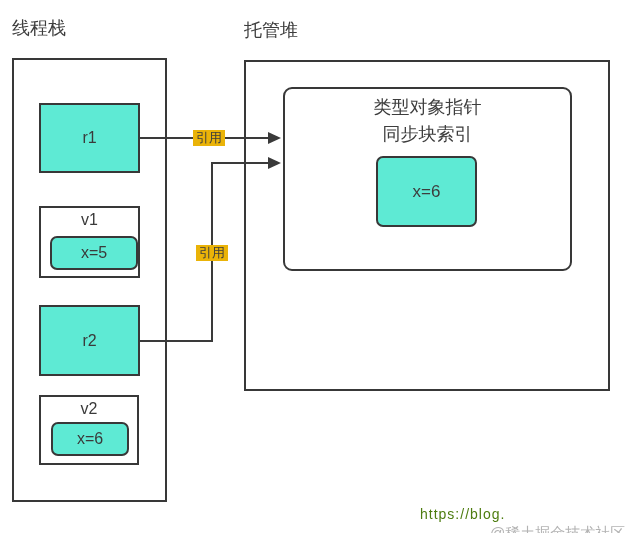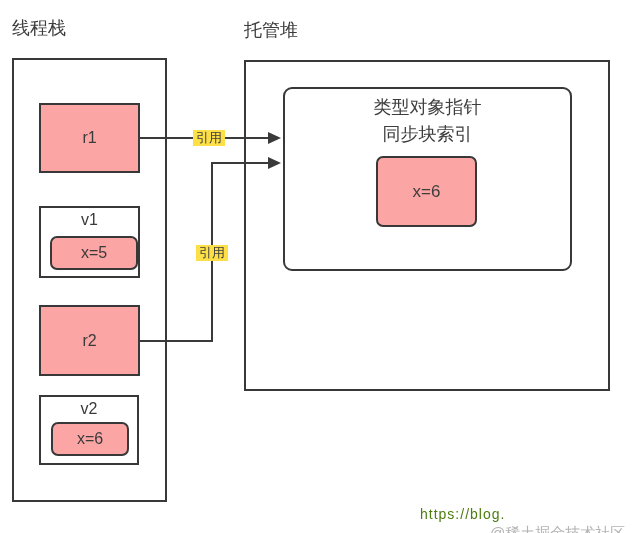--- a/index.html
+++ b/index.html
@@ -7,37 +7,37 @@
     position: relative;
     width: 632px;
     height: 533px;
     background: #ffffff;
     font-family: "Liberation Sans", "DejaVu Sans", sans-serif;
     overflow: hidden;
     color: #3d3d3d;
   }
   .abs { position: absolute; box-sizing: border-box; }
   .box { position: absolute; box-sizing: border-box; border: 2px solid #383838; background: #ffffff; }
-  .gray { background: #fca5a5; }
+  .gray { background: #5eead4; }
   .rounded { border-radius: 7px; }
   .center { display: flex; align-items: center; justify-content: center; }
   .title { font-size: 18px; color: #3d3d3d; }
   .cell-label { font-size: 16px; color: #3a3a3a; }
   .var-title { font-size: 16px; text-align: center; padding-top: 3px; color: #3a3a3a; }
   .heap-text { font-size: 18px; text-align: center; line-height: 27px; padding-top: 5px; color: #3d3d3d; }
   .line { position: absolute; background: #3a3a3a; }
   .arrowhead {
     position: absolute; width: 0; height: 0;
     border-top: 6px solid transparent;
     border-bottom: 6px solid transparent;
     border-left: 13px solid #3a3a3a;
   }
   .ref-label {
     position: absolute;
-    background: #fde047;
+    background: #eab308;
     font-size: 13px;
     color: #3d3d3d;
     padding: 1px 3px;
     line-height: 14px;
   }
   .wm-faint {
     position: absolute;
     font-size: 14px;
     color: #4d7c0f;
     letter-spacing: 1px;

